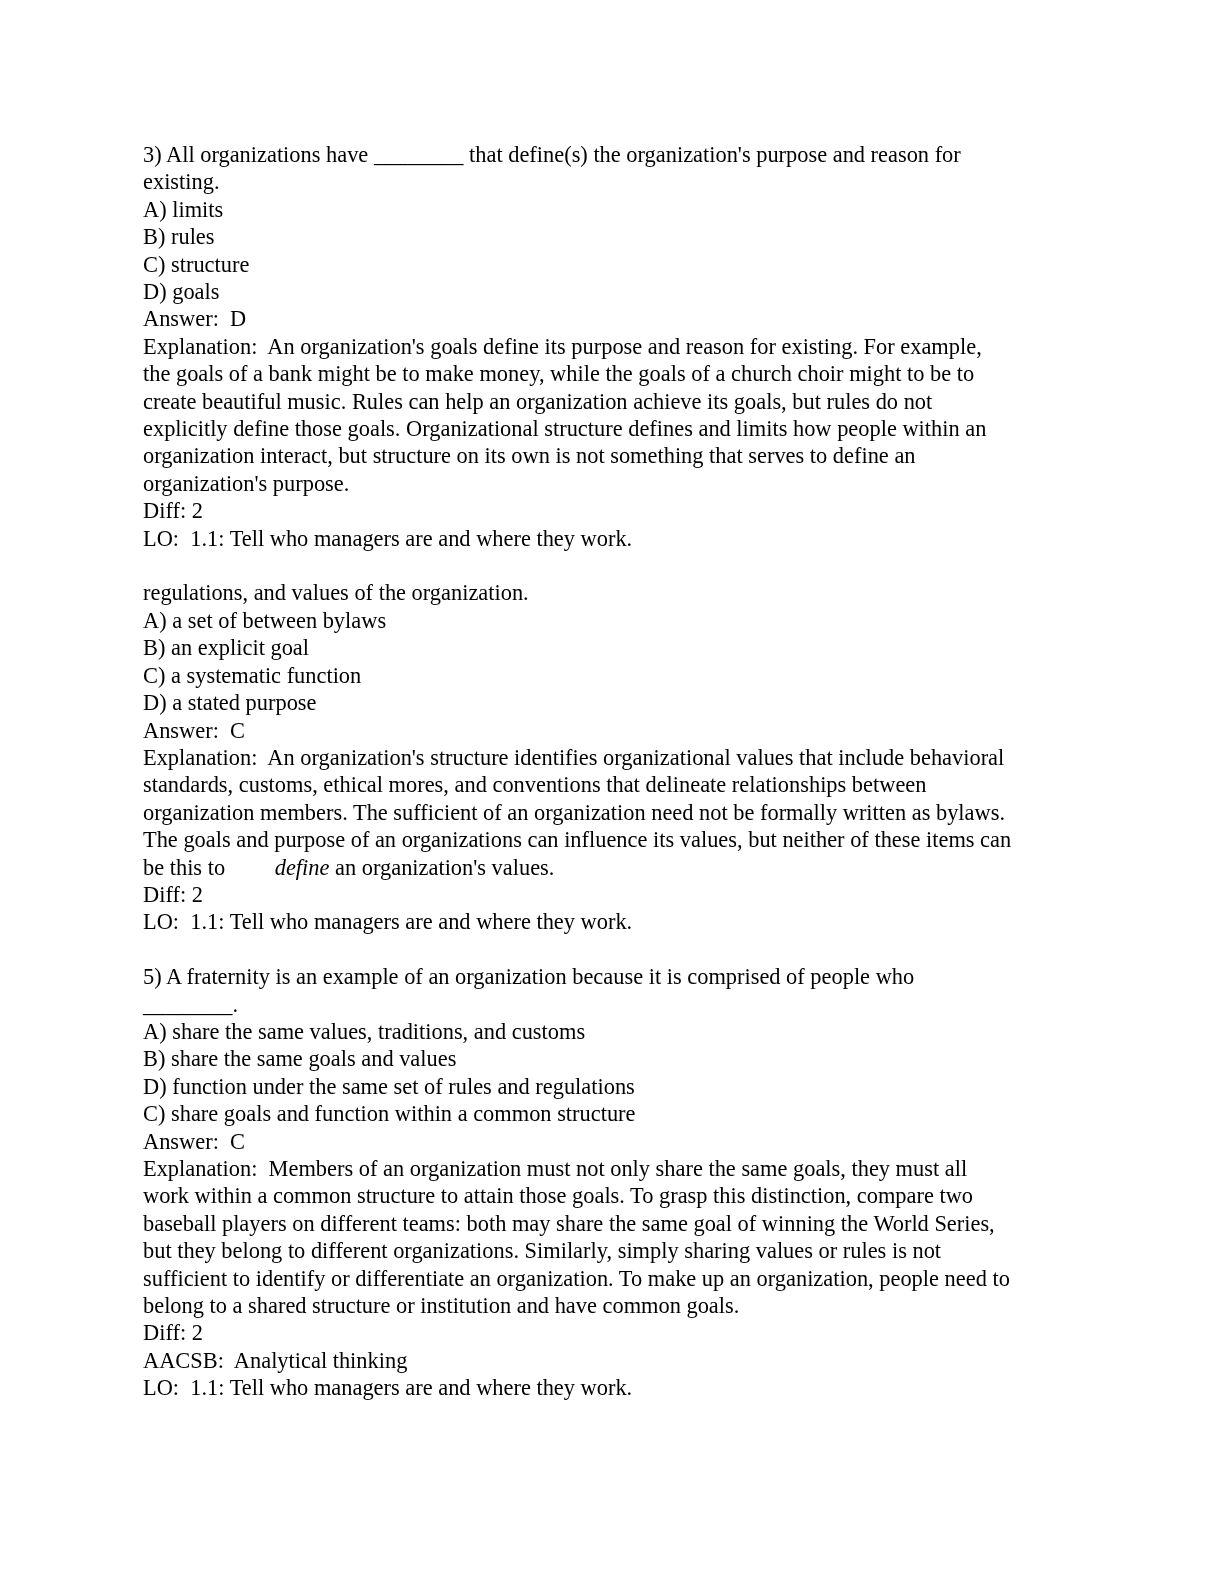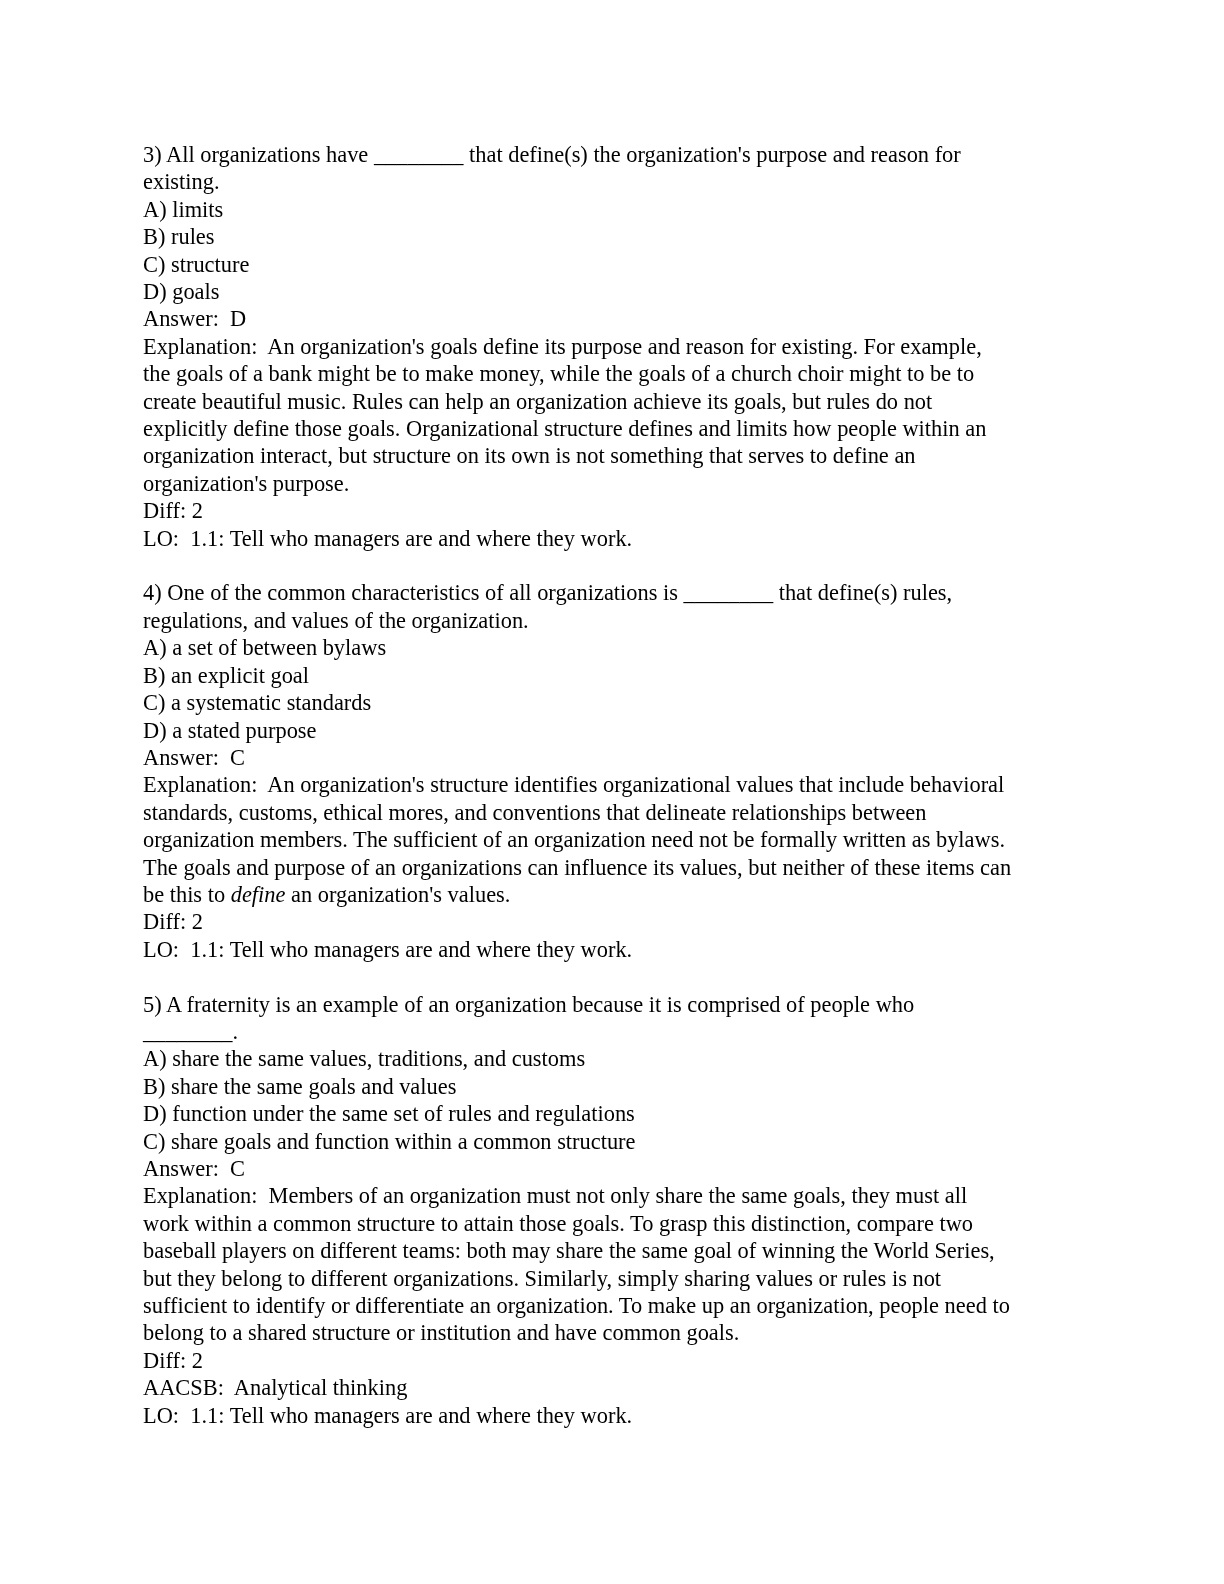--- a/index.html
+++ b/index.html
@@ -12,21 +12,21 @@
     color: #000000;
     font-family: "Liberation Serif", "DejaVu Serif", serif;
     font-size: 22.4px;
     line-height: 27.4px;
     padding: 141px 120px 0 143px;
     overflow: hidden;
   }
   .question { margin: 0 0 27.4px 0; }
   .question:last-child { margin-bottom: 8px; }
   .line { white-space: pre; }
-  .italic { font-style: italic; }
+  .italic { font-style: italic; margin-left: 44px; }
 </style>
 </head>
 <body>
 
 <main class="page">
 
   <section class="question">
     <div class="line">3) All organizations have ________ that define(s) the organization's purpose and reason for</div>
     <div class="line">existing.</div>
     <div class="line">A) limits</div>
@@ -38,25 +38,24 @@
     <div class="line">the goals of a bank might be to make money, while the goals of a church choir might to be to</div>
     <div class="line">create beautiful music. Rules can help an organization achieve its goals, but rules do not</div>
     <div class="line">explicitly define those goals. Organizational structure defines and limits how people within an</div>
     <div class="line">organization interact, but structure on its own is not something that serves to define an</div>
     <div class="line">organization's purpose.</div>
     <div class="line">Diff: 2</div>
     <div class="line">LO:  1.1: Tell who managers are and where they work.</div>
   </section>
 
   <section class="question">
-    <div class="line">4) One of the common characteristics of all organizations is ________ that define(s) rules,</div>
     <div class="line">regulations, and values of the organization.</div>
     <div class="line">A) a set of between bylaws</div>
     <div class="line">B) an explicit goal</div>
-    <div class="line">C) a systematic standards</div>
+    <div class="line">C) a systematic function</div>
     <div class="line">D) a stated purpose</div>
     <div class="line">Answer:  C</div>
     <div class="line">Explanation:  An organization's structure identifies organizational values that include behavioral</div>
     <div class="line">standards, customs, ethical mores, and conventions that delineate relationships between</div>
     <div class="line">organization members. The sufficient of an organization need not be formally written as bylaws.</div>
     <div class="line">The goals and purpose of an organizations can influence its values, but neither of these items can</div>
     <div class="line"><span>be this to </span><span class="italic">define</span><span> an organization's values.</span></div>
     <div class="line">Diff: 2</div>
     <div class="line">LO:  1.1: Tell who managers are and where they work.</div>
   </section>

